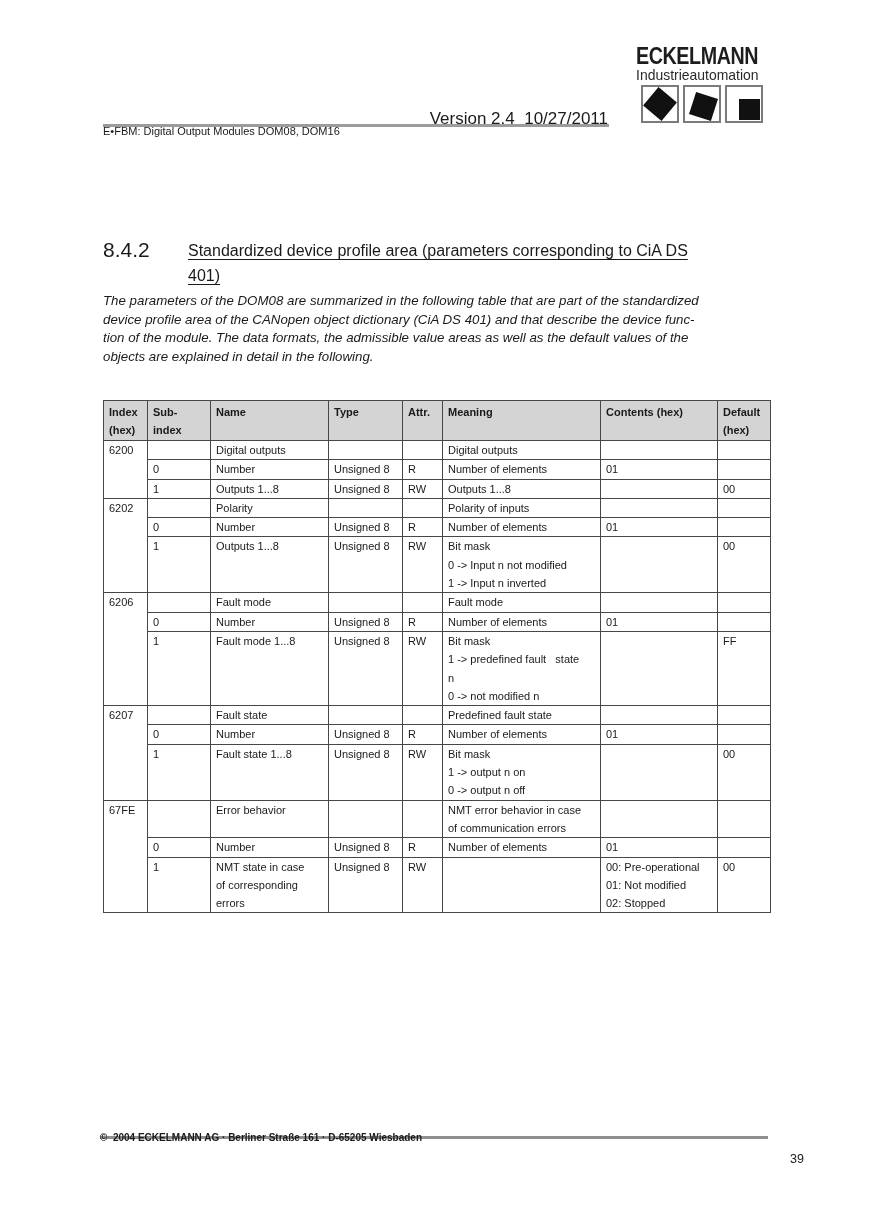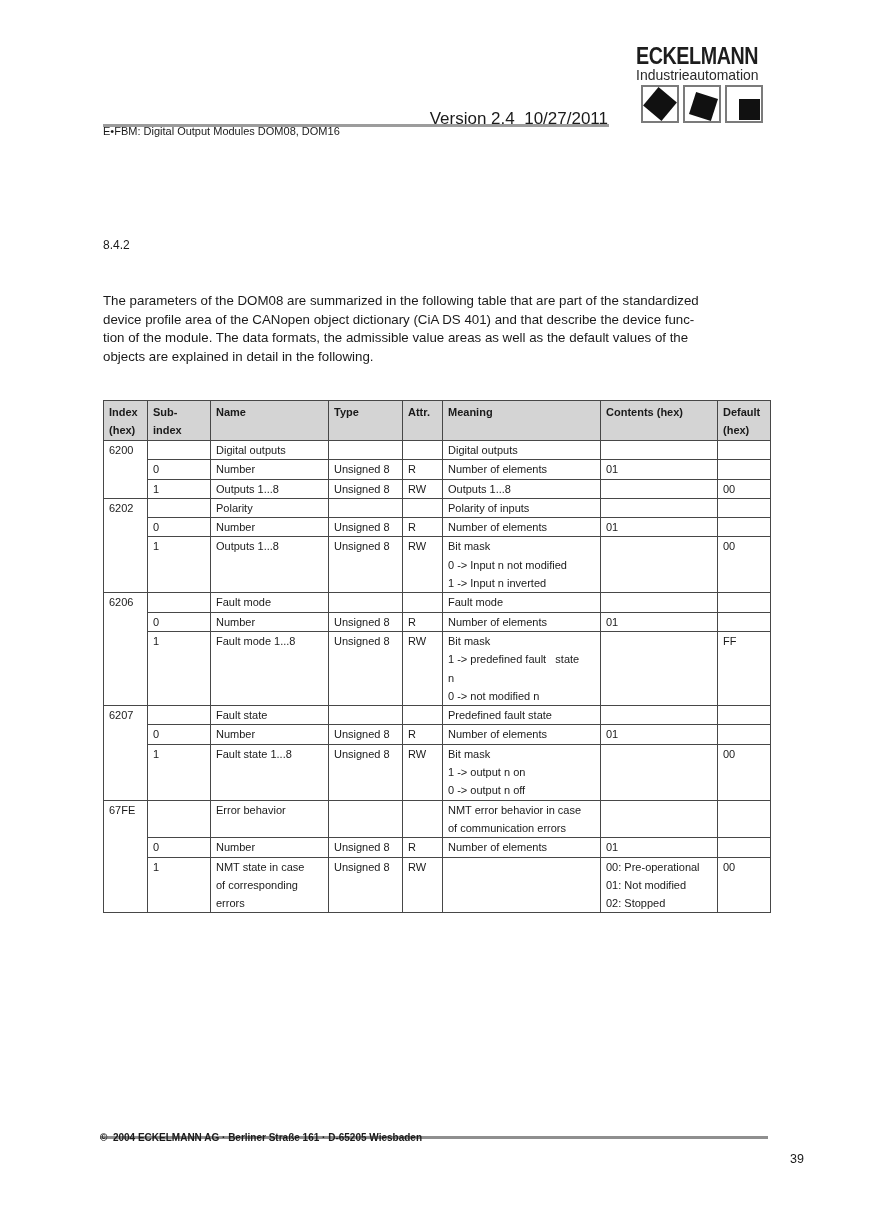--- a/index.html
+++ b/index.html
@@ -37,32 +37,32 @@
   .logo-box {
     width:38px; height:38px; border:2px solid #7b7b7b; position:relative; background:#fff;
   }
   .logo-sq { position:absolute; background:#111; }
   .logo-sq-1 { width:24px; height:24px; left:5px; top:5px; transform:rotate(40deg); }
   .logo-sq-2 { width:23px; height:23px; left:7px; top:8px; transform:rotate(18deg); }
   .logo-sq-3 { width:21px; height:21px; right:1px; bottom:1px; }
 
   
   .section-number {
-    position:absolute; left:103px; top:238px; font-size:12px; color:#1a1a1a;
+    position:absolute; left:103px; top:238px; font-size:21px; color:#1a1a1a;
   }
   .section-title {
     position:absolute; left:188px; top:238px; width:560px; font-size:16px;
     line-height:25px; white-space:pre-line; color:#1a1a1a;
     text-decoration:underline; text-underline-offset:3px; text-decoration-thickness:1px;
   }
 
   
   .intro {
     position:absolute; left:103px; top:292px; width:680px; font-size:13.3px;
-    line-height:18.6px; white-space:pre-line; color:#1a1a1a;
+    line-height:18.6px; white-space:pre-line; color:#1a1a1a;font-style:italic;
   }
 
   
   .param-table {
     position:absolute; left:103px; top:400px; border-collapse:collapse;
     font-size:11px; color:#1a1a1a;
   }
   .param-table th, .param-table td {
     border:1px solid #474747; vertical-align:top; text-align:left;
     white-space:pre-line; overflow:hidden;
@@ -109,20 +109,22 @@
     </div>
     <div class="logo-box">
       <div class="logo-sq logo-sq-2"></div>
     </div>
     <div class="logo-box">
       <div class="logo-sq logo-sq-3"></div>
     </div>
   </div>
 
   <div class="section-number">8.4.2</div>
+  <div class="section-title">Standardized device profile area (parameters corresponding to CiA DS
+401)</div>
 
   <div class="intro">The parameters of the DOM08 are summarized in the following table that are part of the standardized
 device profile area of the CANopen object dictionary (CiA DS 401) and that describe the device func-
 tion of the module. The data formats, the admissible value areas as well as the default values of the
 objects are explained in detail in the following.</div>
 
   <table class="param-table">
     <colgroup>
       <col class="col-index">
         <col class="col-sub">

